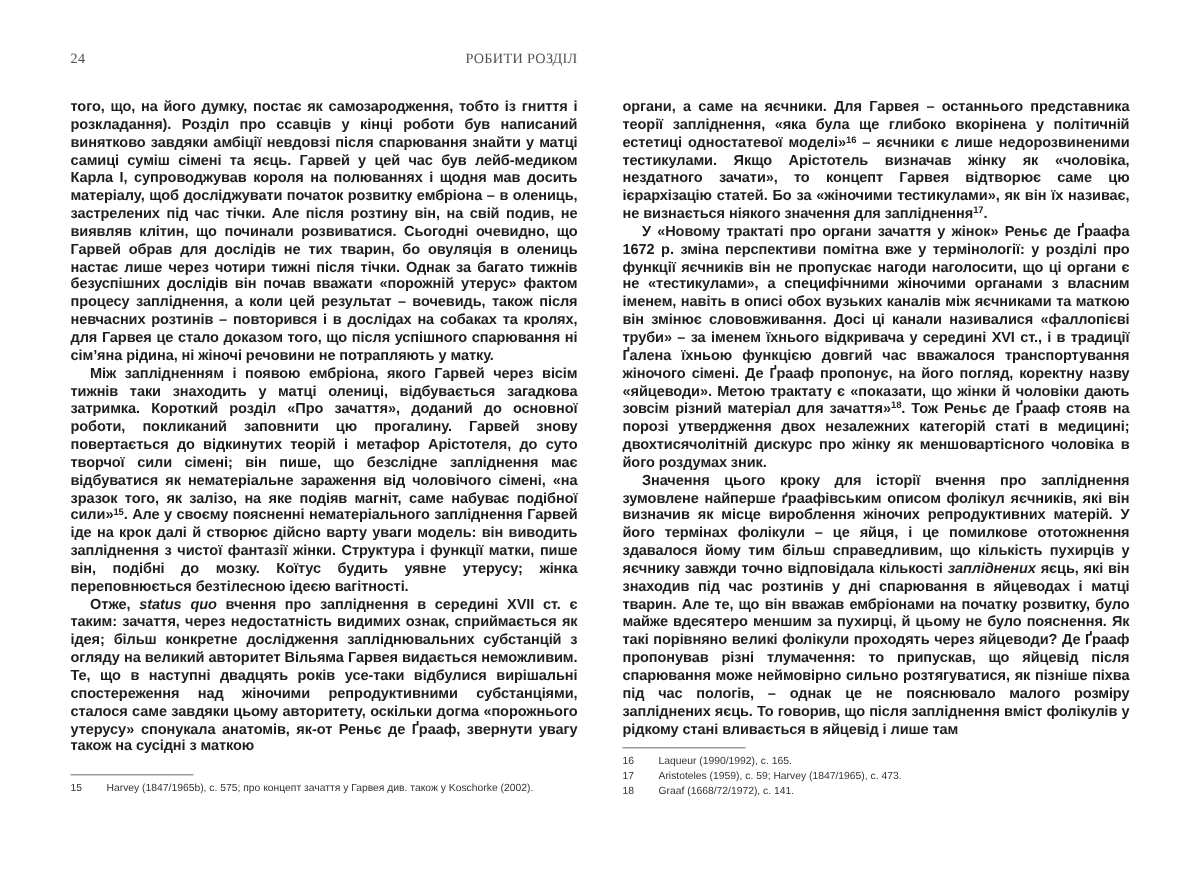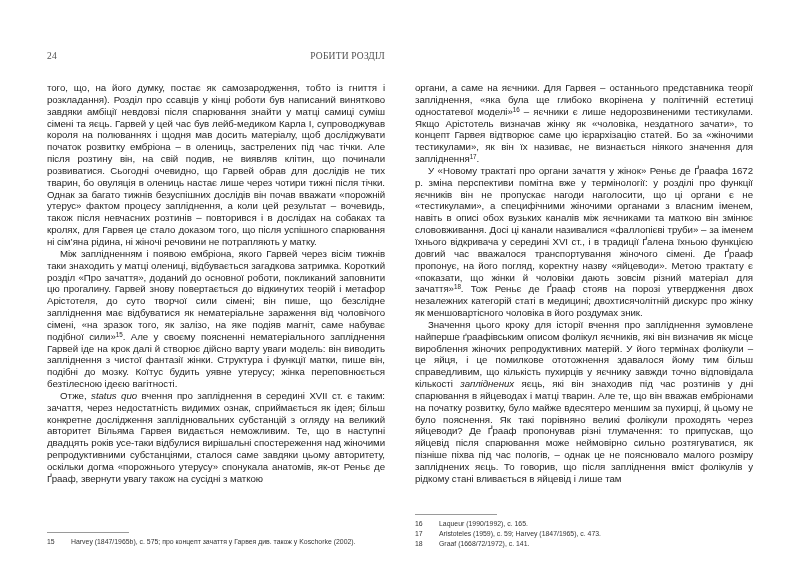--- a/index.html
+++ b/index.html
@@ -9,21 +9,21 @@
   }
   .spread {
     position: relative;
     width: 800px;
     height: 582px;
     background: #ffffff;
     overflow: hidden;
   }
   .page {
     position: absolute;
-    top: 16px;
+    top: 0;
     height: 520px;
     width: 338px;
   }
   .page-left  { left: 47px; }
   .page-right { left: 415px; }
 
   .page-head {
     position: absolute;
     top: 35px;
     left: 0;
@@ -42,20 +42,21 @@
     position: absolute;
     top: 66px;
     left: 0;
     right: 0;
     font-family: "Liberation Sans", sans-serif;
     font-size: 9.7px;
     line-height: 11.85px;
     text-align: justify;
     color: #1e1e1e;
     letter-spacing: -0.05px;
+    font-weight: bold;
   }
   .page-body p {
     margin: 0;
     text-indent: 0;
   }
   .page-body p.indent {
     text-indent: 13px;
   }
   .page-body em {
     font-style: italic;

